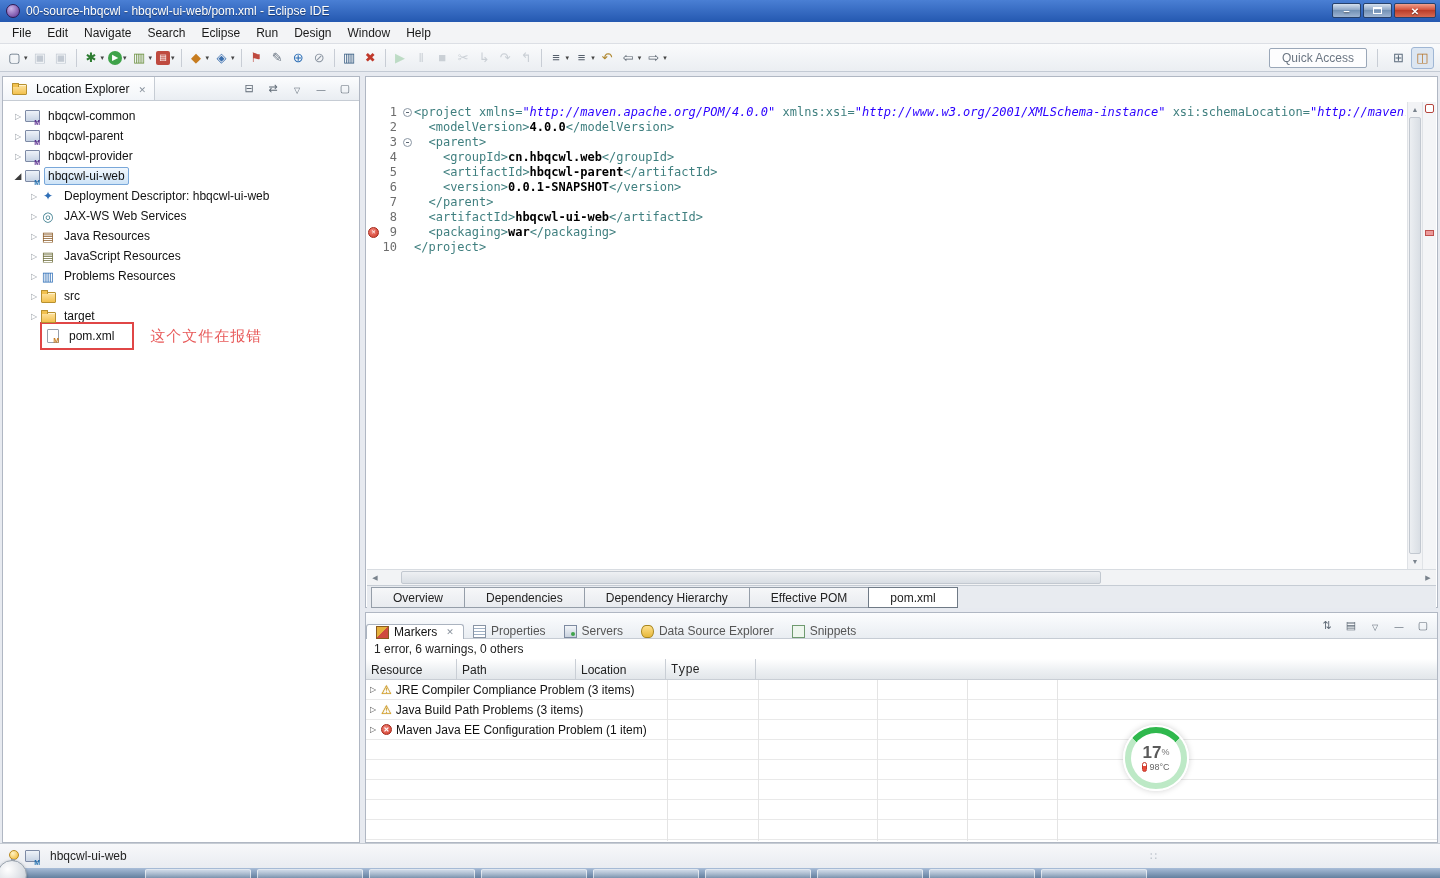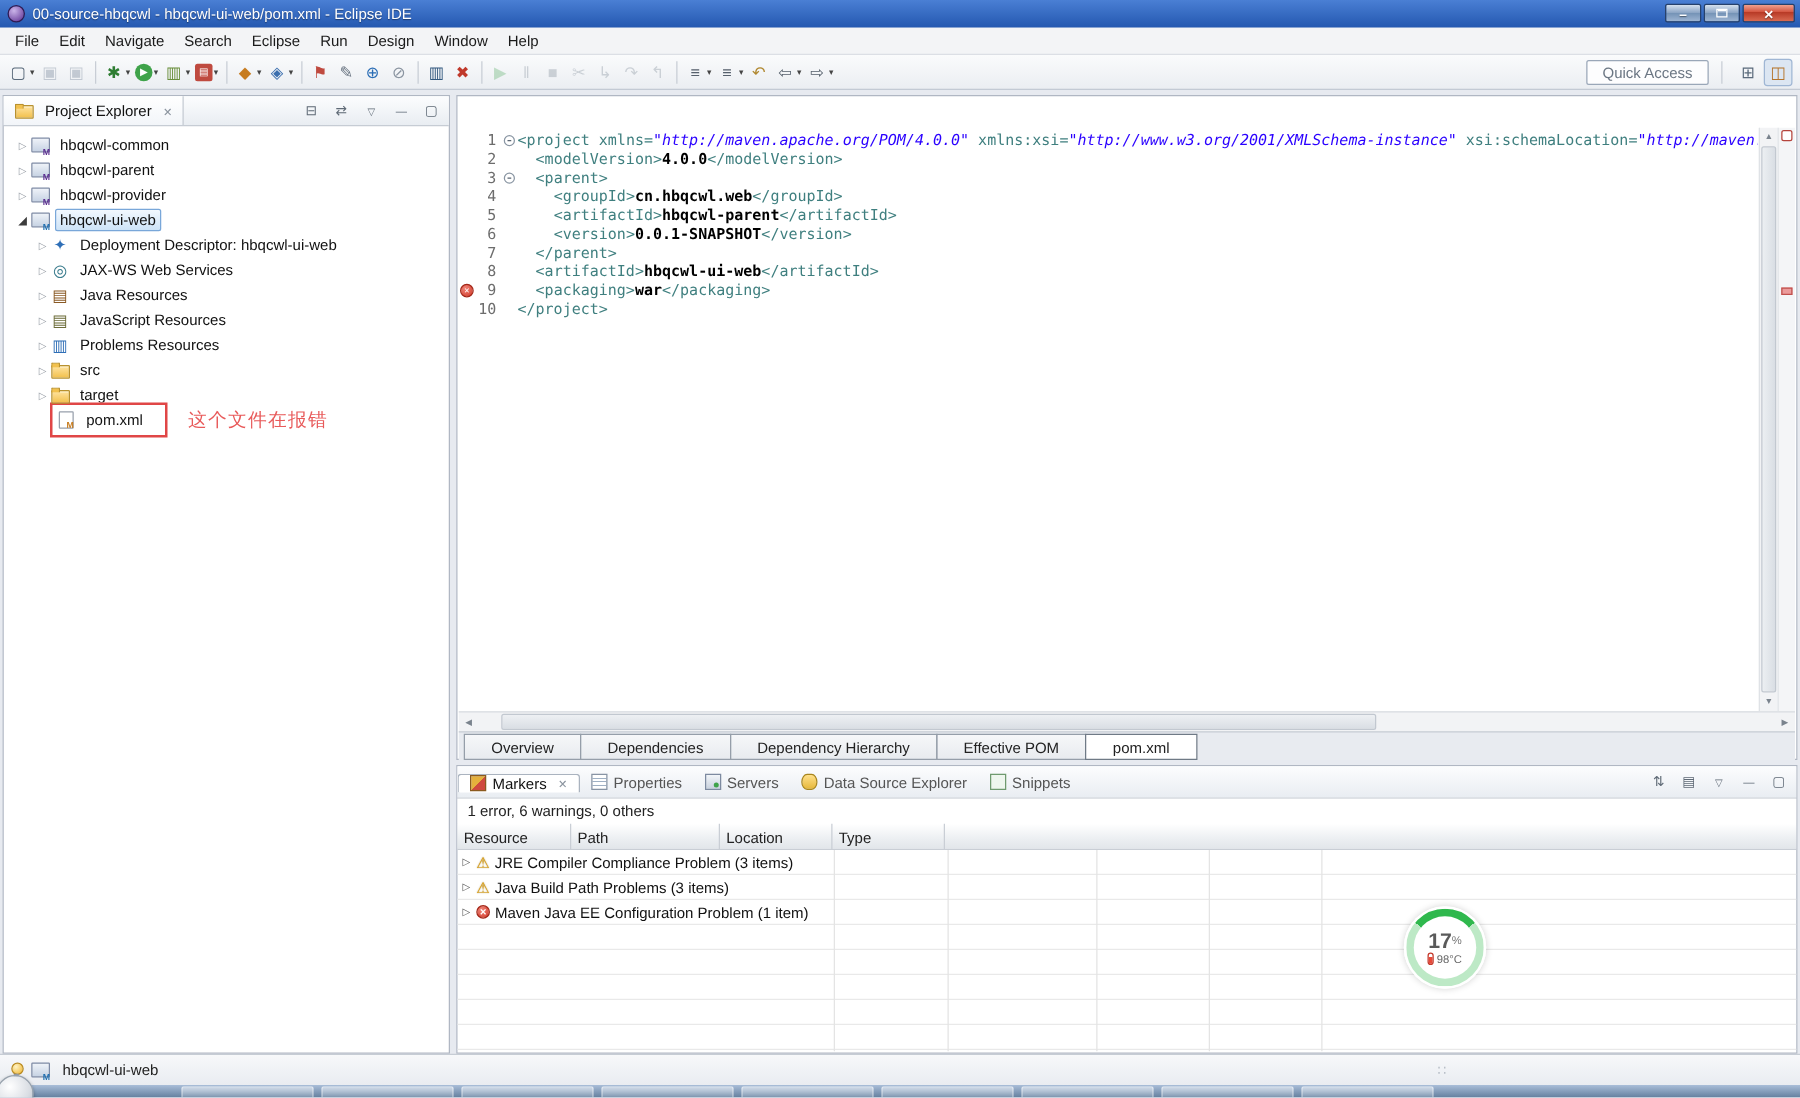--- a/index.html
+++ b/index.html
@@ -103,21 +103,21 @@
   .harr.l{left:0}.harr.r{right:0}
   .harr.l::before{content:"◀"}.harr.r::before{content:"▶"}
   .hthumb{position:absolute;left:34px;width:700px;top:1px;bottom:1px;background:linear-gradient(#eef0f3,#d9dee4);border:1px solid #c2c8d0;border-radius:2px}
   #btabs{position:absolute;left:1px;right:1px;top:508px;height:23px;background:#e8ebf0;border-top:1px solid #c6ccd4;padding:1px 0 0 4px}
   .ptab{display:inline-flex;align-items:center;height:21px;padding:0 21px;border:1px solid #959ea9;background:linear-gradient(#f6f7f9,#e8ebef);margin-right:-1px;font-size:12px;color:#222;position:relative}
   .ptab.active{background:#fff;border-color:#6f7a86;z-index:2}
 
   
   #markers-panel{left:365px;top:612px;width:1073px;height:231px}
   #mtabbar{height:26px}
-  #mtabs{display:flex;align-items:center}
+  #mtabs{display:flex;align-items:flex-end}
   .mtab{display:flex;align-items:center;gap:5px;padding:0 9px;font-size:12px;color:#555}
   .mtab.active{background:#fff;border:1px solid #aab3bf;border-bottom:none;border-radius:3px 3px 0 0;color:#111;margin-bottom:-1px}
   .vi{width:13px;height:13px;flex:none;position:relative}
   .vi-markers{background:linear-gradient(135deg,#e5b13c 50%,#cf4a3f 50%);border:1px solid #8a5a1f}
   .vi-properties{background:repeating-linear-gradient(#ffffff 0 2px,#9fb0c4 2px 3px);border:1px solid #8894a4}
   .vi-servers{background:linear-gradient(#f2f5f9,#c9d2de);border:1px solid #7d8aa0}
   .vi-servers::after{content:"";position:absolute;right:1px;bottom:1px;width:4px;height:4px;border-radius:50%;background:#3fa34a}
   .vi-data-source{background:linear-gradient(#ffe08a,#e6b83c);border:1px solid #a8861f;border-radius:40%/55%}
   .vi-snippets{background:#eef6ee;border:1px solid #6f9a6f}
   .summary{height:20px;display:flex;align-items:center;padding-left:8px;font-size:12px;color:#222;background:#fff}
@@ -297,21 +297,21 @@
             <span class="tglyph" style="color: rgb(181, 116, 42);">◫</span>
           </span>
         </span>
     </div>
   </div>
 
   <div id="pe-panel" class="panel">
     <div class="view-header">
       <div class="view-tab">
         <span class="ti ti-folder"></span>
-        <span>Project Explorer</span>
+        <span>Location Explorer</span>
         <span class="tab-close"></span>
       </div>
       <div class="view-tools">
         <span class="vt vt-collapse"></span>
         <span class="vt vt-link"></span>
         <span class="vt vt-menu"></span>
         <span class="vt vt-min"></span>
         <span class="vt vt-max"></span>
       </div>
     </div>
@@ -445,21 +445,21 @@
         <span class="vt vt-menu"></span>
         <span class="vt vt-min"></span>
         <span class="vt vt-max"></span>
       </div>
     </div>
     <div class="summary">1 error, 6 warnings, 0 others</div>
     <div id="mheader">
         <span class="mhc" style="width: 91px;">Resource</span>
         <span class="mhc" style="width: 119px;">Path</span>
         <span class="mhc" style="width: 90px;">Location</span>
-        <span class="mhc" style="width: 90px;">Type</span>
+        <span class="mhc" style="width: 90px; font-family: Liberation Mono, monospace;">Type</span>
       </div>
     <div id="mrows">
         <div class="mrow">
           <span class="mcell" style="width: 300px;">
             <span class="rarrow">▷</span>
             <span class="sev-warn">⚠</span>
             <span class="mdesc">JRE Compiler Compliance Problem (3 items)</span>
           </span>
           <span class="mcell" style="width: 91px;"></span>
           <span class="mcell" style="width: 119px;"></span>

